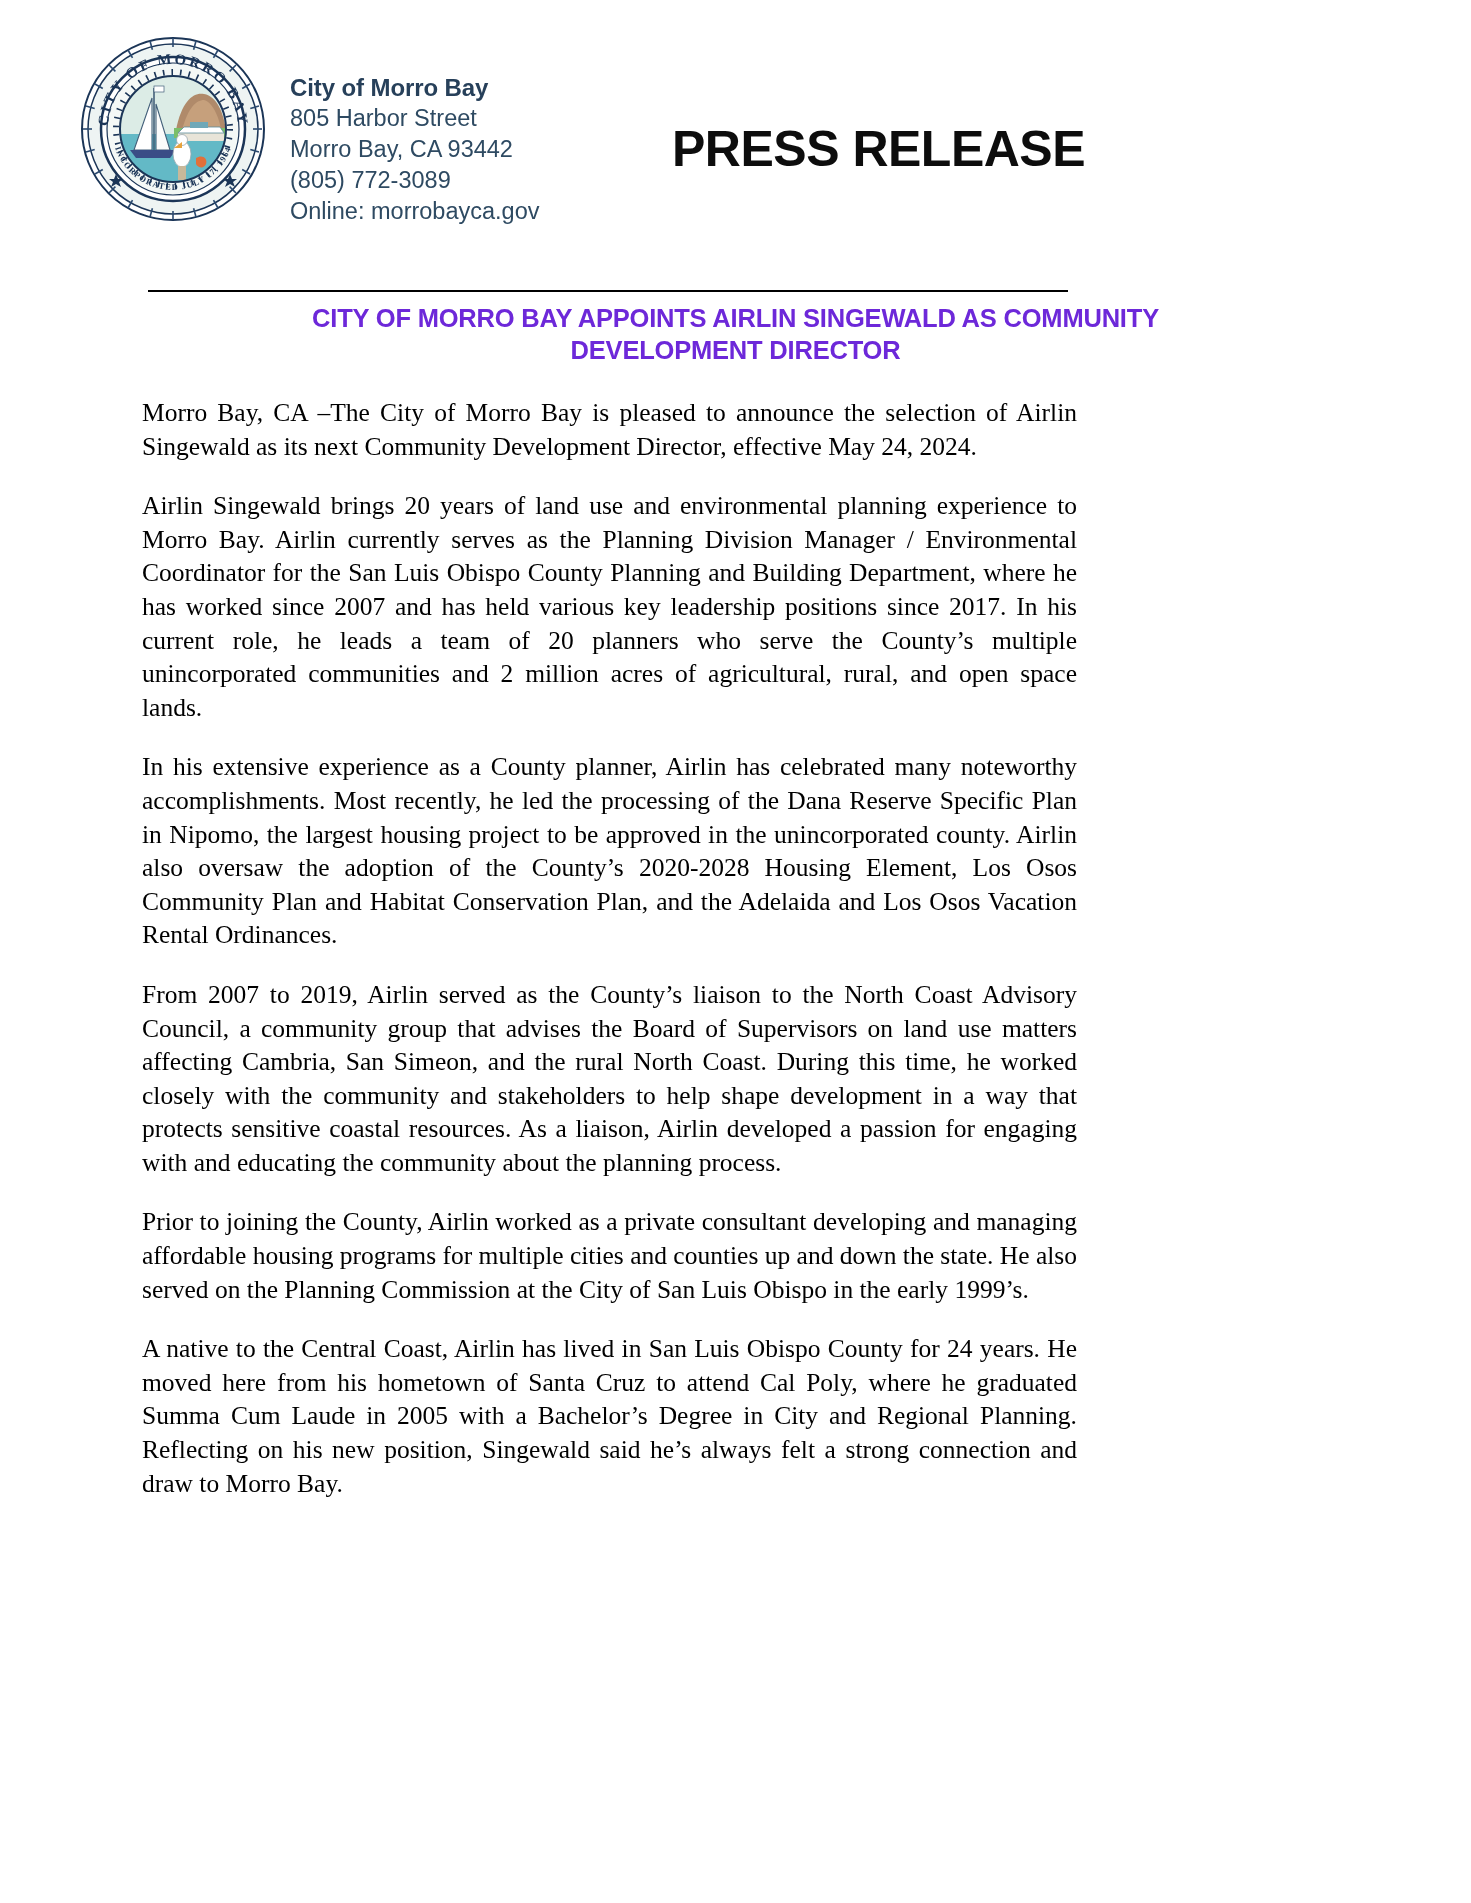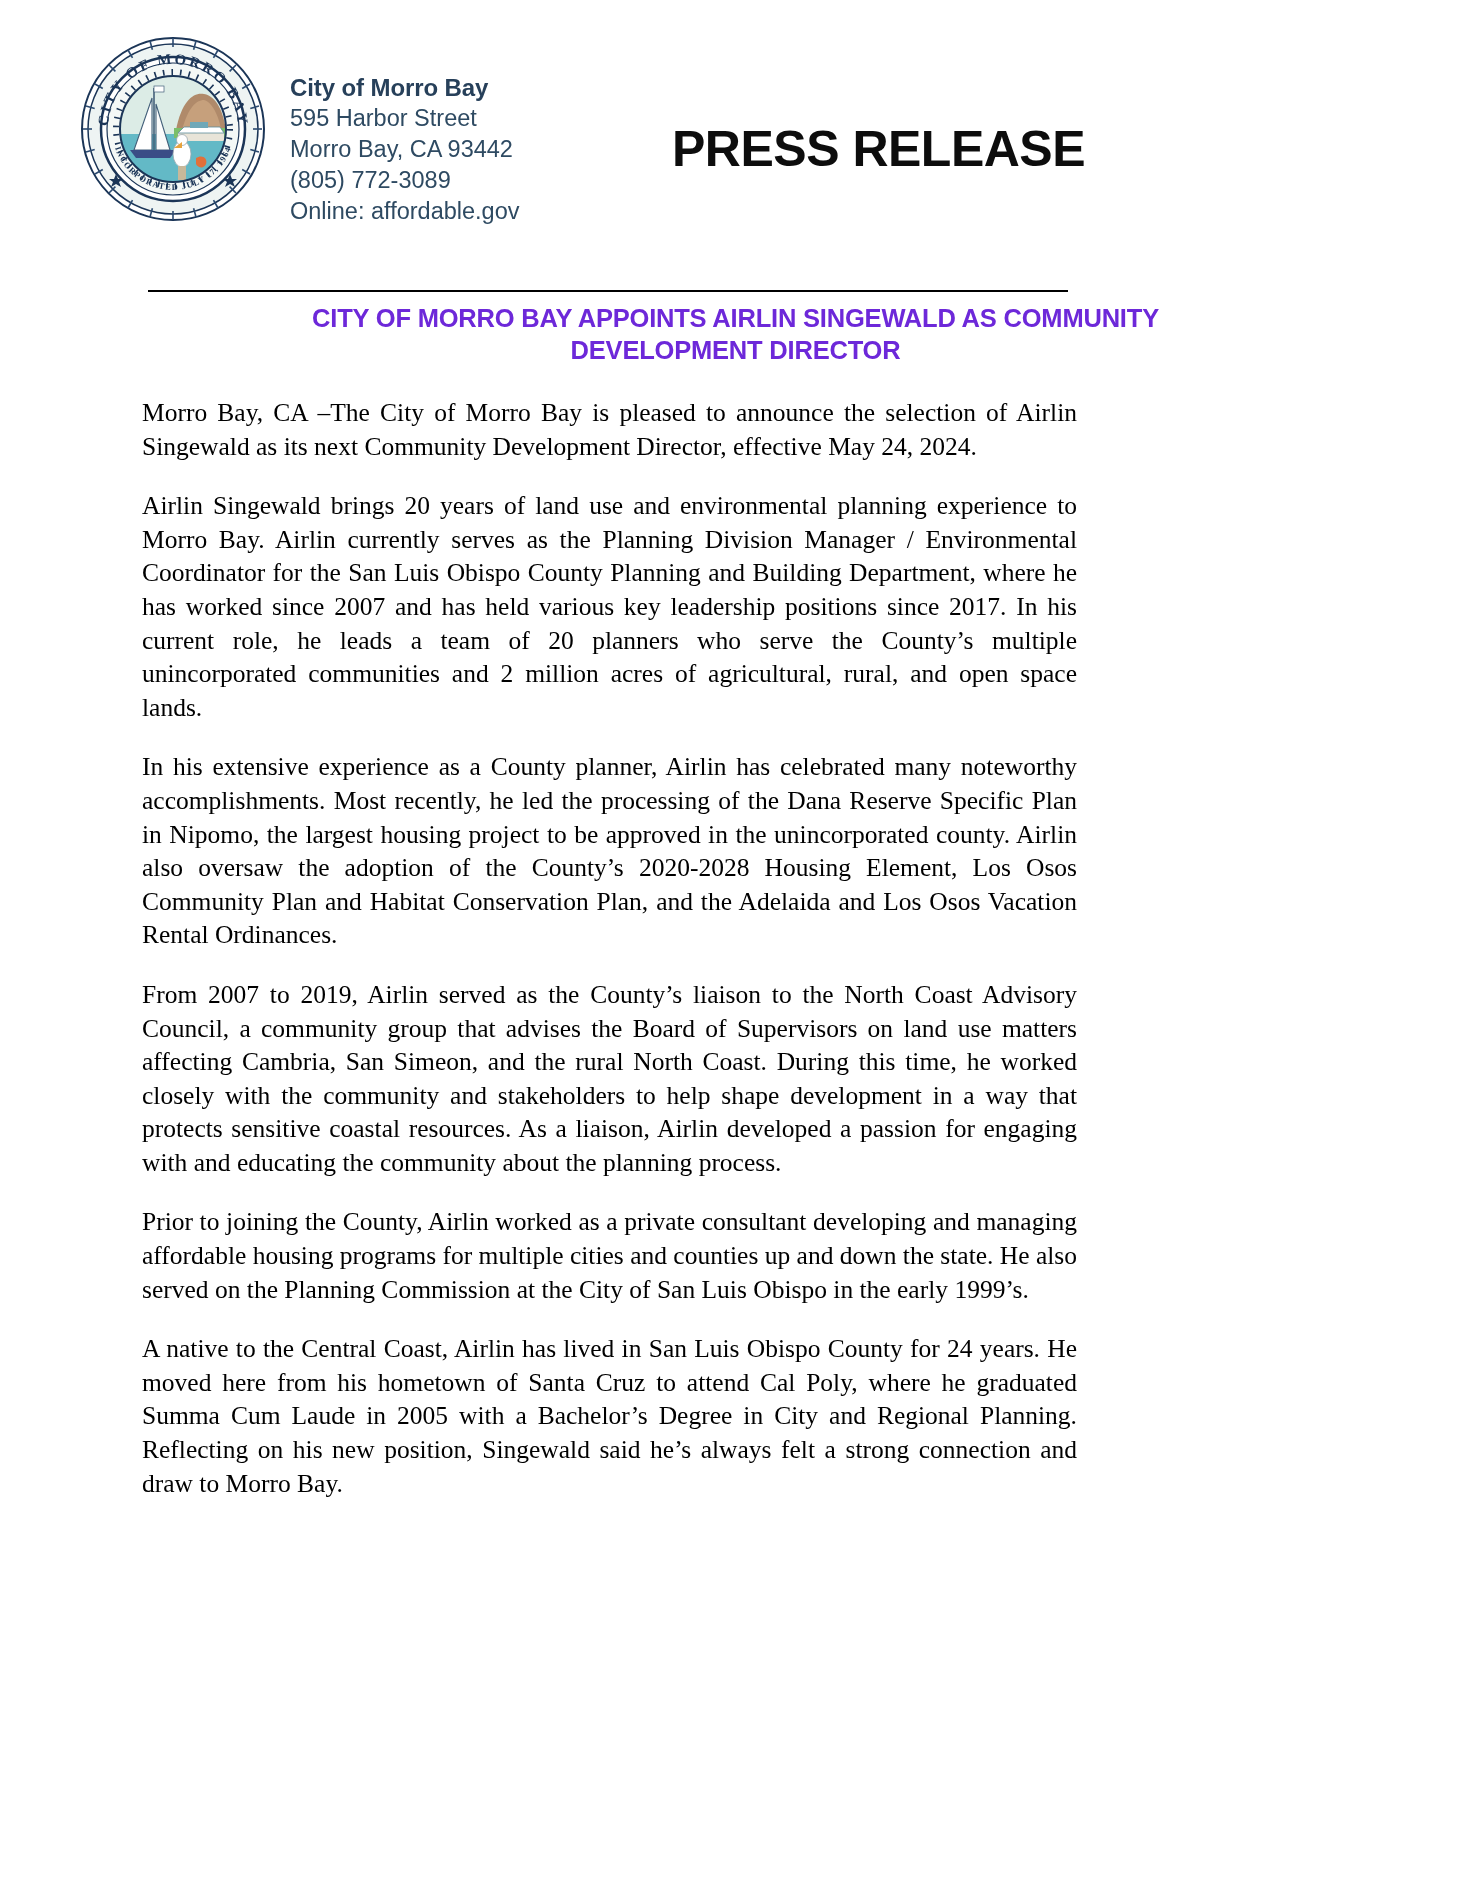--- a/index.html
+++ b/index.html
@@ -210,24 +210,24 @@
           <path d="M 104 108 L 96 114 L 104 114 Z" fill="#e8a33d"></path>
           <rect x="100" y="132" width="8" height="14" fill="#c8b89a"></rect>
           <path d="M 118 124 C 124 120 130 124 128 130 C 126 135 120 134 118 130 Z" fill="#e2703a"></path>
         </g>
         <circle cx="95" cy="95" r="53" fill="none" stroke="#1b3557" stroke-width="2"></circle>
       </svg>
     </div>
 
     <div class="address-block">
       <div class="org">City of Morro Bay</div>
-      <div class="address-line">595 Harbor Street</div>
+      <div class="address-line">805 Harbor Street</div>
       <div class="address-line">Morro Bay, CA 93442</div>
       <div class="address-line">(805) 772-3089</div>
-      <div class="address-line">Online: affordable.gov</div>
+      <div class="address-line">Online: morrobayca.gov</div>
     </div>
 
     <div class="press-release-title">PRESS RELEASE</div>
   </div>
 
 
   <div class="divider"></div>
 
   <h1 class="headline">CITY OF MORRO BAY APPOINTS AIRLIN SINGEWALD AS COMMUNITY DEVELOPMENT DIRECTOR</h1>
 

